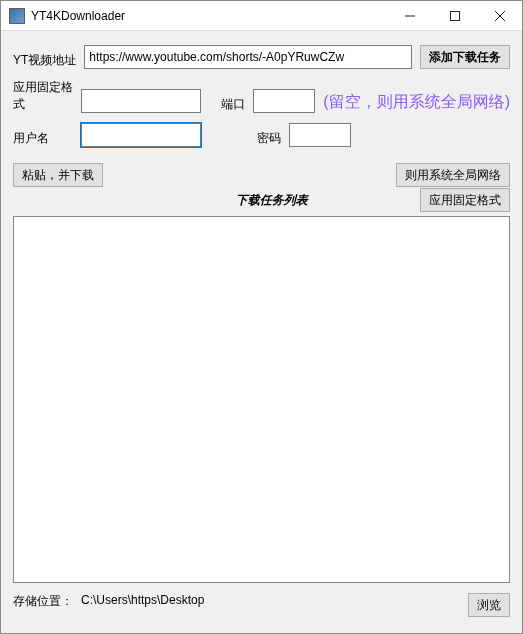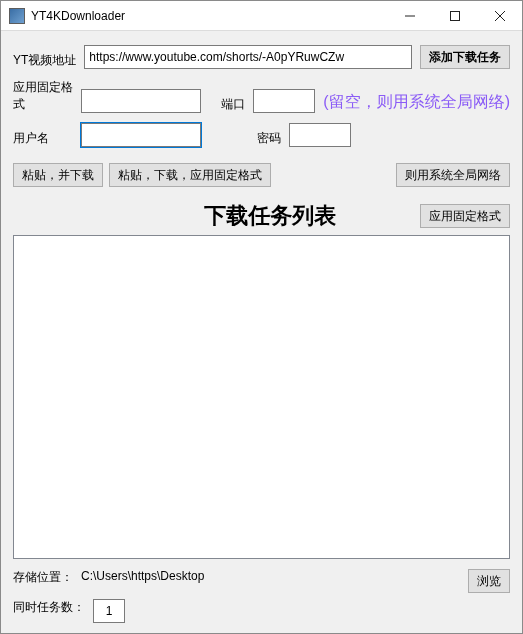--- a/index.html
+++ b/index.html
@@ -83,35 +83,35 @@
   .add-btn { flex-shrink: 0; font-weight: bold; }
   .proxy-input { width: 120px; }
   .port-input { width: 62px; }
   .user-input { width: 120px; border: 1px solid #0078d7; outline: 1px solid #0078d7; }
   .pass-input { width: 62px; }
   .hint { font-size: 16px; color: #8b5cf6; white-space: nowrap; }
   .row2-gap { width: 40px; }
   .button-row {
     display: flex;
     align-items: center;
-    gap: 6px;
     margin-top: 6px;
-    margin-bottom: 14px;
+    margin-bottom: 1px;
   }
   .button-row .spacer { flex: 1; }
   .list-header-row {
     display: flex;
     align-items: center;
     margin-bottom: 4px;
   }
   .list-header-spacer-left { flex: 1.1; }
   .list-header {
-    font-size: 22px;
+    font-size: 12px;
     font-weight: bold;
     text-align: center;
+    font-style: italic;
   }
   .list-header-spacer-right { flex: 1; display:flex; justify-content:flex-end; }
   .task-list {
     flex: 1;
     background: #fff;
     border: 1px solid #828790;
     margin-bottom: 10px;
   }
   .bottom-row {
     display: flex;
@@ -176,40 +176,35 @@
     <div class="row">
       <span class="label" style="width:60px">用户名</span>
       <input type="text" class="user-input" value="" style="">
       <div class="row2-gap"></div>
       <span class="label">密码</span>
       <input type="text" class="pass-input" value="" style="">
     </div>
 
     <div class="button-row">
       <button class="btn">粘贴，并下载</button>
-      <button class="btn">粘贴，下载，应用固定格式</button>
       <div class="spacer"></div>
       <button class="btn">则用系统全局网络</button>
     </div>
 
     <div class="list-header-row">
       <div class="list-header-spacer-left"></div>
       <div class="list-header">下载任务列表</div>
       <div class="list-header-spacer-right">
         <button class="btn">应用固定格式</button>
       </div>
     </div>
 
     <div class="task-list"></div>
 
     <div class="bottom-row">
       <span class="label">存储位置：</span>
       <span class="path-text">C:\Users\https\Desktop</span>
       <button class="btn">浏览</button>
     </div>
 
-    <div class="bottom-row" style="margin-bottom:0">
-      <span class="label">同时任务数：</span>
-      <input type="text" class="count-input" value="1" style="">
-    </div>
 
   </div>
 </div>
 
 </body></html>

